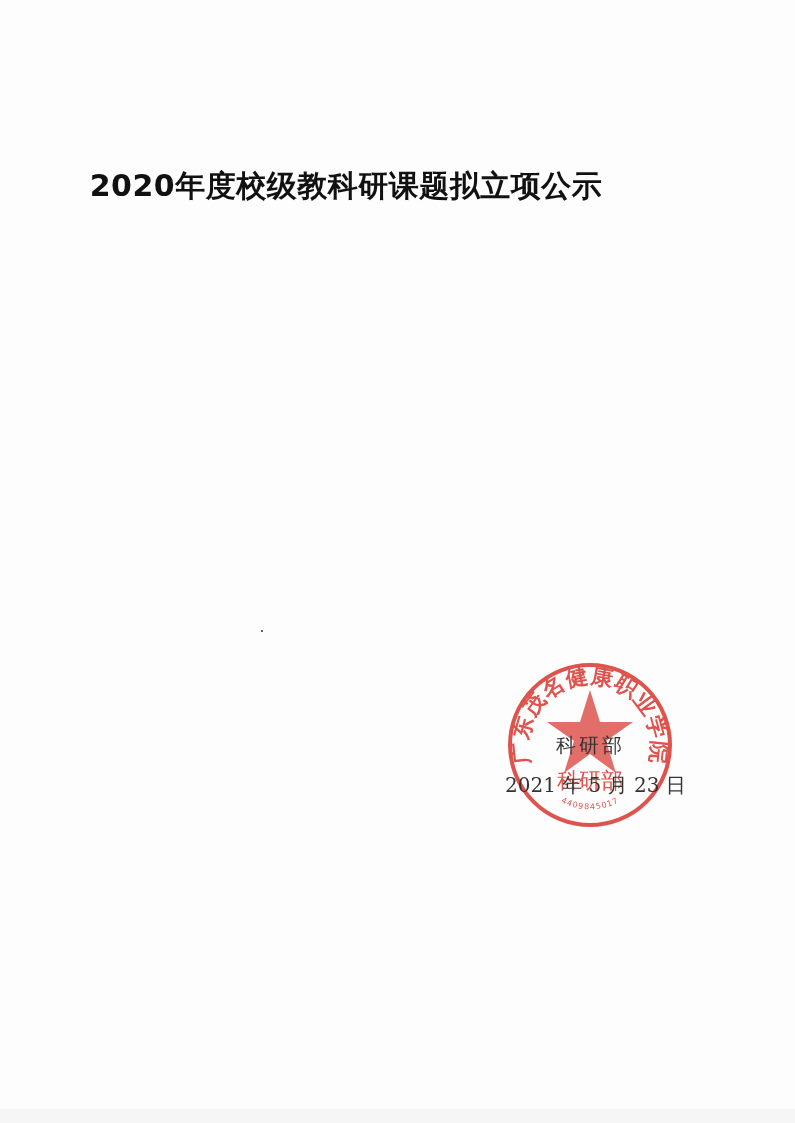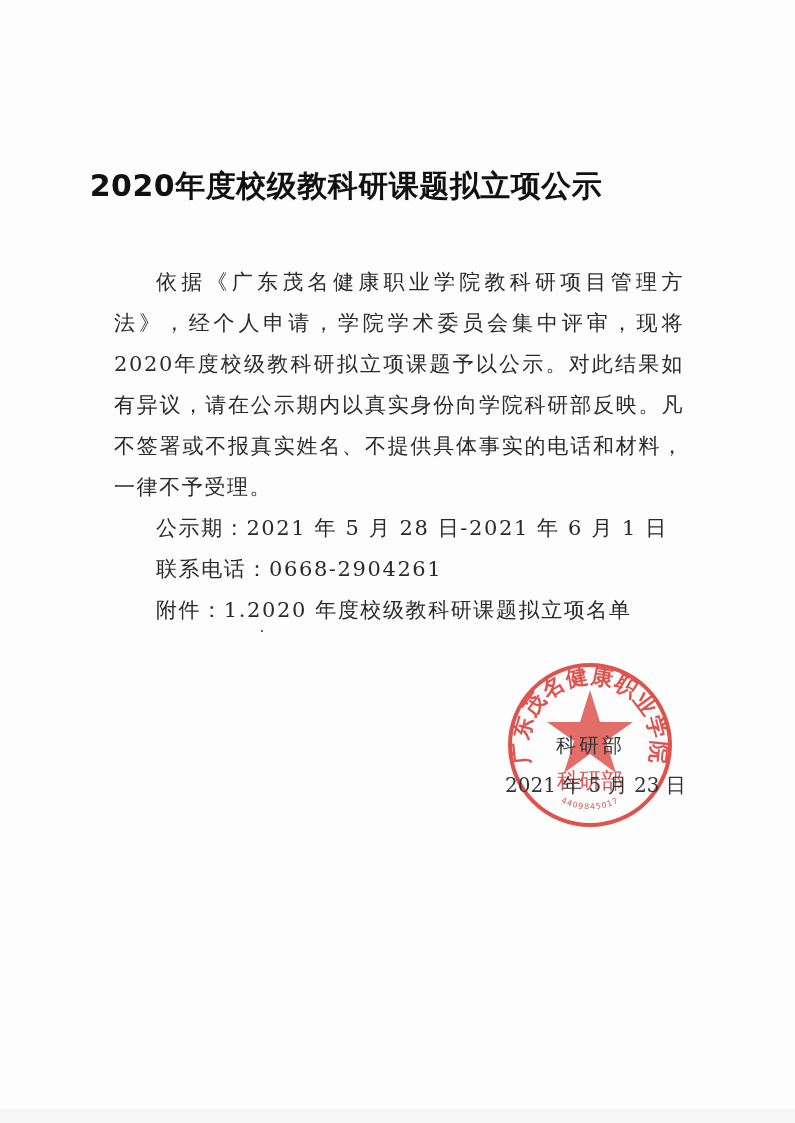--- a/index.html
+++ b/index.html
@@ -28,26 +28,20 @@
   .stamp { position: absolute; left: 505px; top: 660px; width: 170px; height: 170px; opacity: 0.85; }
   .stamp svg { width: 170px; height: 170px; }
   .bottom-line { position: absolute; left: 0; bottom: 0; width: 795px; height: 14px; background: #f6f6f6; }
 </style>
 </head>
 <body>
 
 <div class="page">
   <div class="title">2020年度校级教科研课题拟立项公示</div>
 
-  <div class="body-text">
-    <p class="para">依据《广东茂名健康职业学院教科研项目管理方法》，经个人申请，学院学术委员会集中评审，现将2020年度校级教科研拟立项课题予以公示。对此结果如有异议，请在公示期内以真实身份向学院科研部反映。凡不签署或不报真实姓名、不提供具体事实的电话和材料，一律不予受理。</p>
-    <p class="line">公示期：2021 年 5 月 28 日-2021 年 6 月 1 日</p>
-    <p class="line">联系电话：0668-2904261</p>
-    <p class="line">附件：1.2020 年度校级教科研课题拟立项名单</p>
-  </div>
 
   <div class="speck"></div>
 
   <div class="stamp">
     <svg viewBox="0 0 170 170" xmlns="http://www.w3.org/2000/svg">
       <defs>
         <path id="ringPath" d="M 28 110 A 62 62 0 1 1 142 110" fill="none"></path>
         <path id="serialPath" d="M 40 130 A 62 62 0 0 0 130 130" fill="none"></path>
       </defs>
       <circle cx="85" cy="85" r="80" fill="none" stroke="#d9362f" stroke-width="4"></circle>

